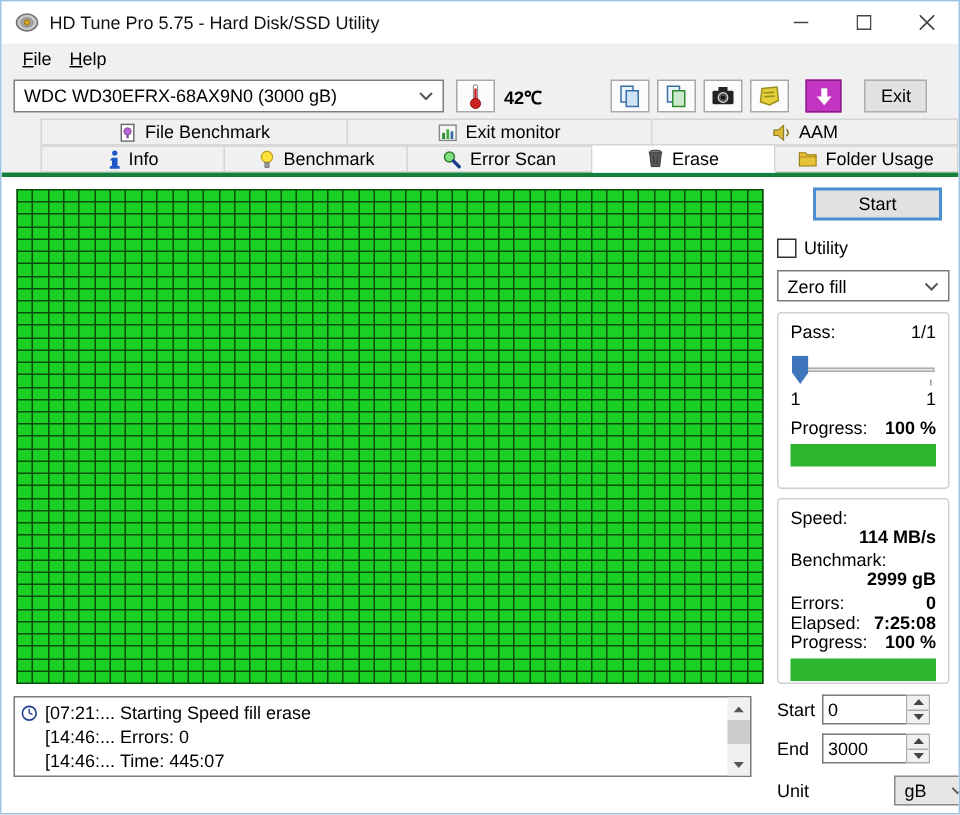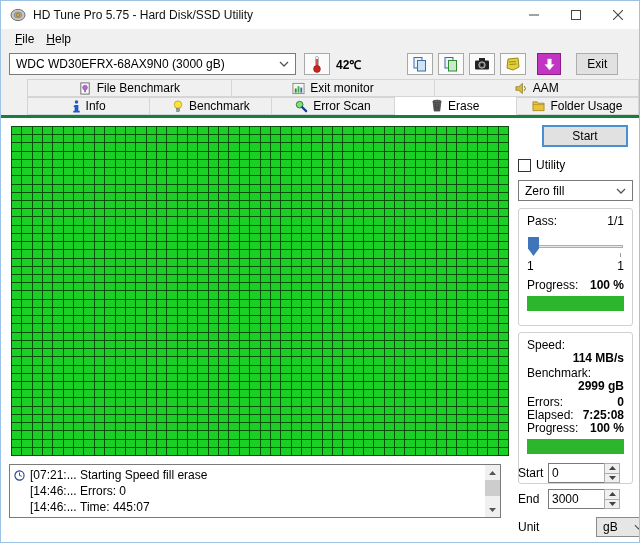--- a/index.html
+++ b/index.html
@@ -61,21 +61,21 @@
                justify-content:center; }
   .verify { position:absolute; left:517px; top:40px; display:flex; align-items:center; gap:5px; }
   .checkbox { width:13px; height:13px; background:#fff; border:1px solid #333; }
   .mode-combo { position:absolute; left:517px; top:62px; width:115px; height:21px; background:#fff;
                 border:1px solid #7a7a7a; display:flex; align-items:center; padding:0 6px; }
   .mode-combo .mc-text { flex:1; }
 
   .groupbox { position:absolute; left:517px; width:115px; border:1px solid #d0d0d0; border-radius:3px;
               padding:6px 8px; }
   .g1 { top:90px; height:118px; }
-  .g2 { top:214px; height:152px; }
+  .g2 { top:214px; height:124px; }
   .grow { display:flex; justify-content:space-between; line-height:13px; }
   .gval { font-weight:bold; }
   .slider { position:relative; height:20px; margin-top:9px; }
   .slider .track { position:absolute; left:1px; right:1px; top:8px; height:3px; background:#e7e7e7;
                    border:1px solid #adadad; }
   .slider .tick { position:absolute; right:3px; bottom:0; width:1px; height:4px; background:#9a9a9a; }
   .slider .thumb { position:absolute; left:1px; top:0; width:11px; height:19px; background:#3f76bb;
                    clip-path:polygon(0 0,100% 0,100% 60%,50% 100%,0 60%); }
   .pbar-wrap { margin-top:4px; height:15px; background:#fff; }
   .pbar { height:100%; }

